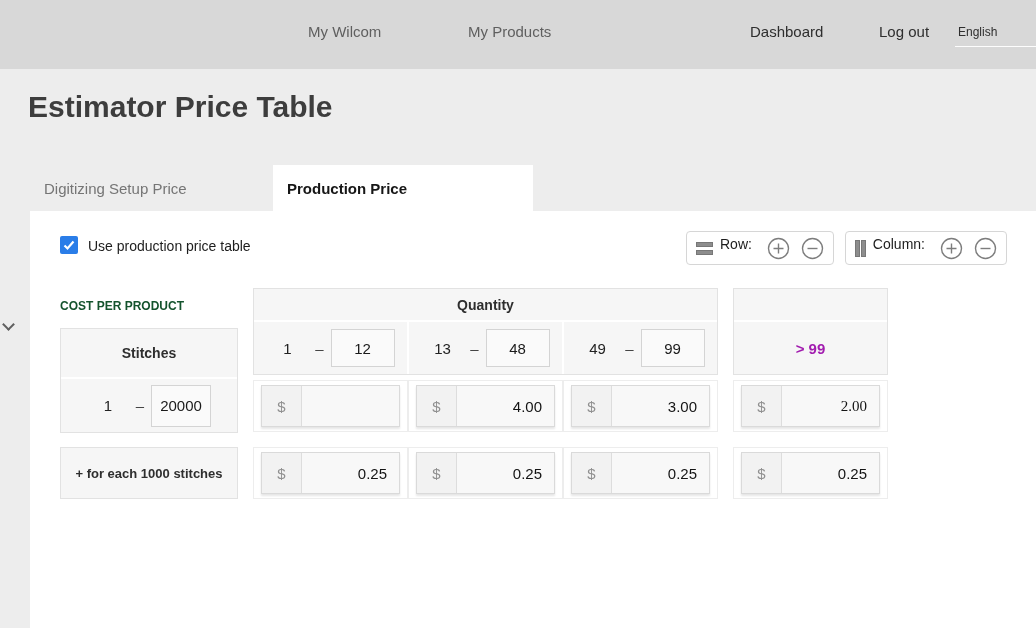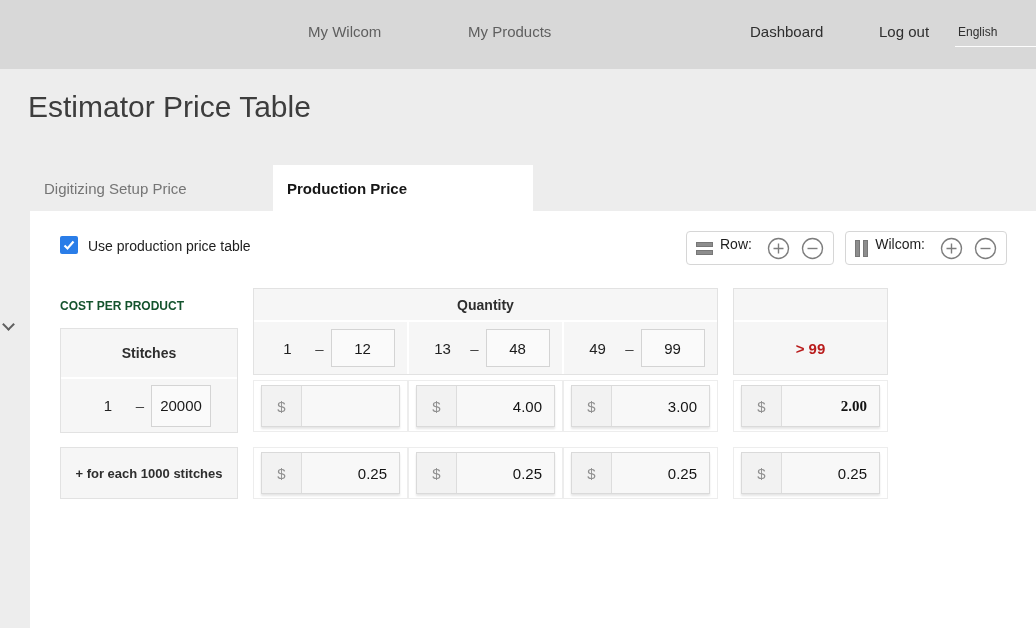--- a/index.html
+++ b/index.html
@@ -13,21 +13,21 @@
 
   
   .topnav { position:absolute; left:0; top:0; width:1036px; height:69px; background:#d8d8d8; }
   .nav-link { position:absolute; top:23px; font-size:15px; color:#5f5f5f; cursor:pointer; white-space:nowrap; }
   .nav-link.dark { color:#2e2e2e; }
   .lang-select { position:absolute; left:955px; top:19px; width:81px; height:28px;
     border-bottom:1px solid rgba(255,255,255,0.95); font-size:12px; color:#2e2e2e;
     padding:6px 1px 0 3px; cursor:pointer; }
 
   
-  .page-title { position:absolute; left:28px; top:90px; font-size:30px; font-weight:400; color:#3d3d3d; }
+  .page-title { position:absolute; left:28px; top:90px; font-size:30px; font-weight:700; color:#3d3d3d; }
 
   
   .tab { position:absolute; top:165px; height:46px; display:flex; align-items:center;
     padding-left:14px; font-size:15px; cursor:pointer; }
   .tab-inactive { left:30px; width:243px; color:#757575; }
   .tab-active { left:273px; width:260px; background:#ffffff; color:#161616; font-weight:700; }
 
   
   .content { position:absolute; left:30px; top:211px; width:1006px; height:417px; background:#ffffff; }
   .bottom-strip { position:absolute; left:0; top:628px; width:1036px; height:12px; background:#ffffff; }
@@ -69,35 +69,35 @@
   .block-cells { flex:1; display:flex; }
   .range-cell { flex:1; display:flex; align-items:center; justify-content:center; }
   .range-cell + .range-cell { border-left:2px solid #ffffff; }
   .range-from { width:42px; text-align:center; font-size:15px; font-weight:500; color:#222; }
   .range-dash { width:22px; text-align:center; font-size:15px; color:#444; }
   .range-input { width:64px; height:38px; background:#fafafa; border:1px solid #d4d4d4;
     text-align:center; font-size:15px; font-weight:500; color:#1a1a1a;
     font-family:"Liberation Sans","DejaVu Sans",sans-serif; }
   .stitch-block .range-input { width:60px; height:42px; }
   .over-label { flex:1; display:flex; align-items:center; justify-content:center;
-    font-size:15px; font-weight:700; color:#b91c1c; }
+    font-size:15px; font-weight:700; color:#a21caf; }
 
   
   .price-cell { position:absolute; width:155px; height:52px; background:#ffffff;
     border:1px solid #ededed; display:flex; align-items:center; padding:0 7px; }
   .row1 { top:380px; } .row2 { top:447px; }
   .cx1 { left:253px; } .cx2 { left:408px; } .cx3 { left:563px; } .cx4 { left:733px; }
   .money-group { display:flex; width:100%; height:42px; border:1px solid #dadada;
     box-shadow:0 2px 2px rgba(0,0,0,0.10); background:#f8f8f8; }
   .currency { width:40px; display:flex; align-items:center; justify-content:center;
     font-size:15px; color:#8f8f8f; background:#f2f2f2; border-right:1px solid #ddd; }
   .money-input { flex:1; min-width:0; border:none; background:#f8f8f8; text-align:right;
     padding-right:12px; font-size:15px; font-weight:500; color:#141414;
     font-family:"Liberation Sans","DejaVu Sans",sans-serif; }
-  .money-input.serif { font-family:"Liberation Serif","DejaVu Serif",serif; font-weight:700; }
+  .money-input.serif { font-family:"Liberation Serif","DejaVu Serif",serif; font-weight:400; }
 
   .per1000-cell { position:absolute; left:60px; top:447px; width:178px; height:52px;
     background:#f6f6f6; border:1px solid #e2e2e2; display:flex; align-items:center; justify-content:center;
     font-size:13px; font-weight:700; color:#2e2e2e; text-align:center; }
 </style>
 </head>
 <body>
 
 <div class="screen">
 
@@ -150,21 +150,21 @@
         <path d="M6.5 11.5h10" stroke="#7d7d7d" stroke-width="1.4"></path>
       </svg>
     </button>
   </div>
 
   <div class="ctrl-group cols">
     <div class="icon-cols">
         <div></div>
         <div></div>
       </div>
-    <span class="ctrl-label">Wilcom:</span>
+    <span class="ctrl-label">Column:</span>
     <button class="circle-btn">
       <svg width="23" height="23" viewBox="0 0 23 23">
         <circle cx="11.5" cy="11.5" r="10" fill="none" stroke="#7d7d7d" stroke-width="1.4"></circle>
         <path d="M11.5 6.5v10M6.5 11.5h10" stroke="#7d7d7d" stroke-width="1.4"></path>
       </svg>
     </button>
     <button class="circle-btn">
       <svg width="23" height="23" viewBox="0 0 23 23">
         <circle cx="11.5" cy="11.5" r="10" fill="none" stroke="#7d7d7d" stroke-width="1.4"></circle>
         <path d="M6.5 11.5h10" stroke="#7d7d7d" stroke-width="1.4"></path>

